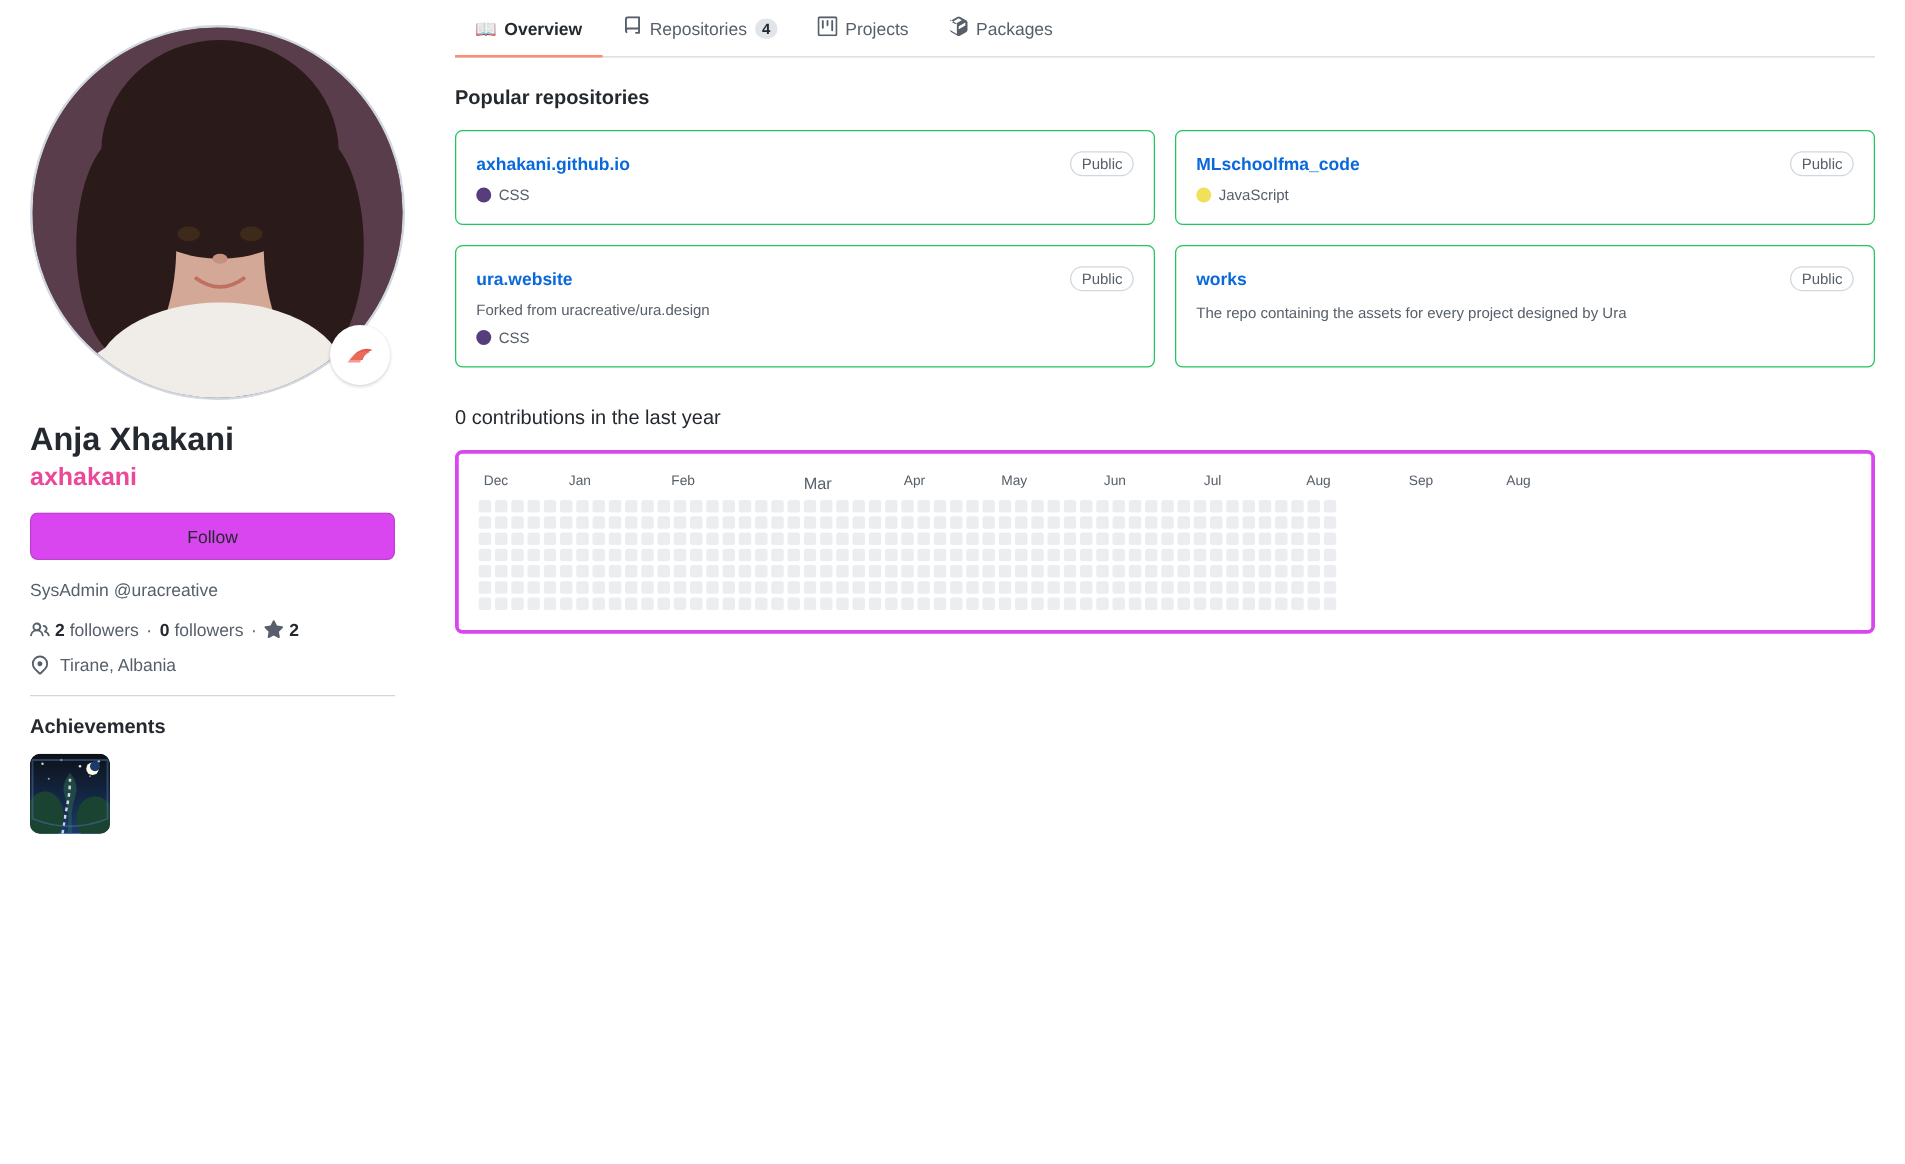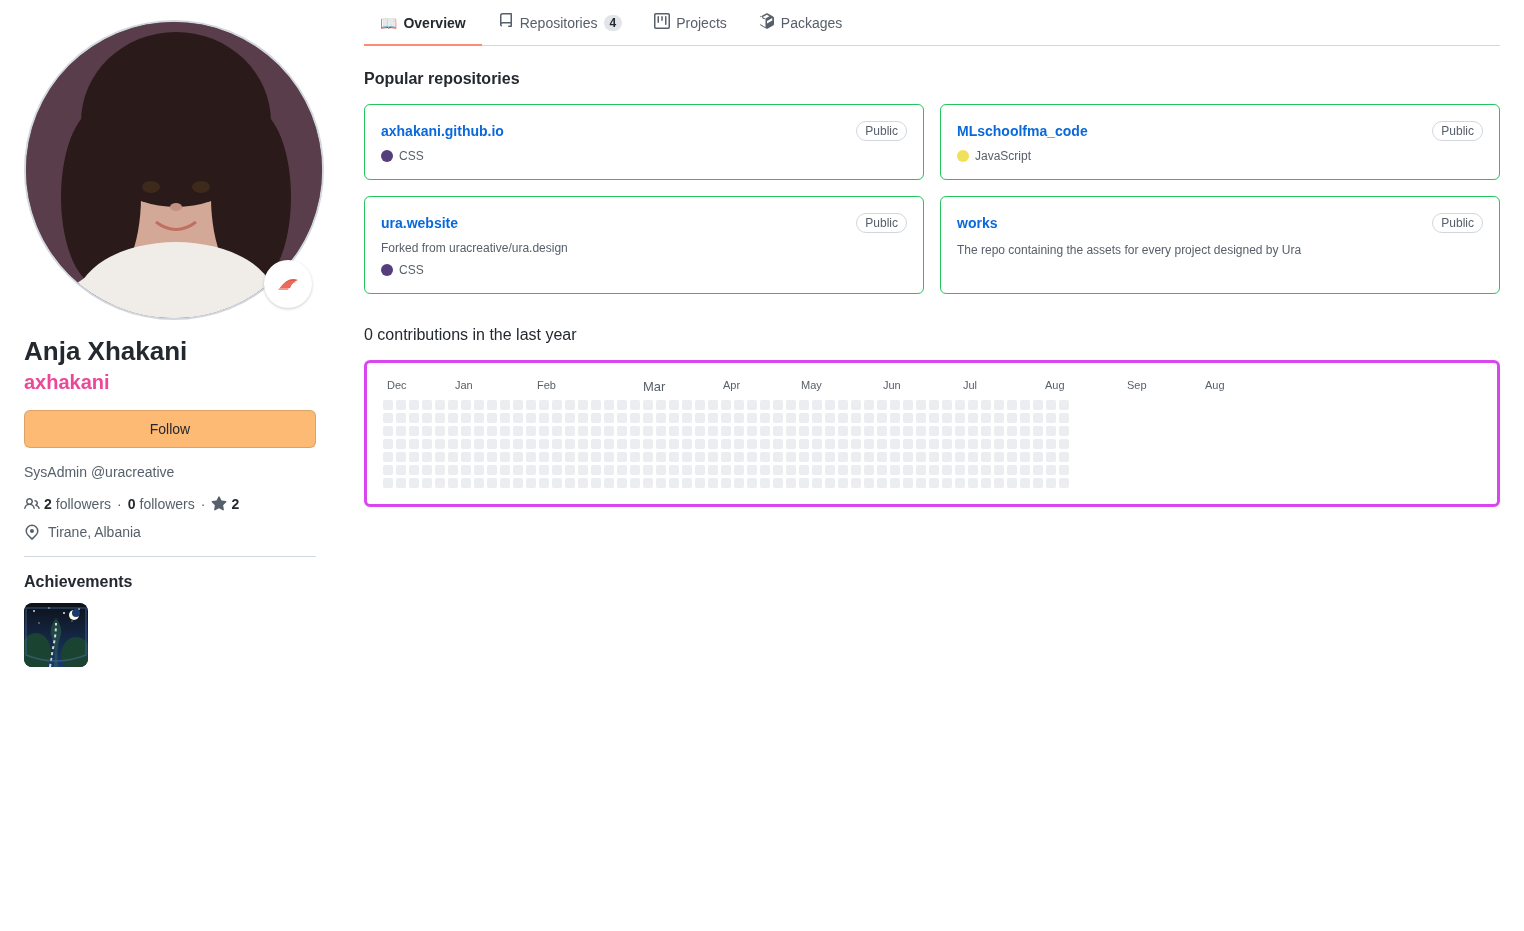--- a/index.html
+++ b/index.html
@@ -10,21 +10,21 @@
     
     .sidebar { width: 340px; padding: 20px 24px; flex-shrink: 0; }
     
     .avatar-container { position: relative; width: 300px; height: 300px; margin-bottom: 16px; }
     .avatar-circle { width: 300px; height: 300px; border-radius: 50%; overflow: hidden; border: 2px solid #d0d7de; background: #6d4c5a; }
     .avatar-badge { position: absolute; bottom: 12px; right: 12px; width: 48px; height: 48px; border-radius: 50%; background: white; display: flex; align-items: center; justify-content: center; box-shadow: 0 1px 3px rgba(0,0,0,0.2); }
     
     .user-name { font-size: 26px; font-weight: 600; margin-bottom: 4px; color: #24292f; }
     .user-handle { font-size: 20px; font-weight: 700; color: #ec4899; margin-bottom: 16px; }
     
-    .follow-btn { width: 100%; padding: 10px 16px; background: #fdba74; border: 1px solid rgba(31,35,40,0.15); border-radius: 6px; font-size: 14px; font-weight: 500; cursor: pointer; color: #24292f; transition: background 0.1s; }
+    .follow-btn { width: 100%; padding: 10px 16px; background: #d946ef; border: 1px solid rgba(31,35,40,0.15); border-radius: 6px; font-size: 14px; font-weight: 500; cursor: pointer; color: #24292f; transition: background 0.1s; }
     
     .meta-info { margin: 16px 0; }
     .meta-item { display: flex; align-items: center; gap: 8px; margin-bottom: 8px; color: #57606a; font-size: 14px; }
     .meta-icon { width: 16px; height: 16px; flex-shrink: 0; }
     
     .stats-row { display: flex; align-items: center; gap: 4px; margin: 12px 0; font-size: 14px; color: #57606a; flex-wrap: wrap; }
     .stats-row a, .stats-num { color: #24292f; font-weight: 600; }
     .stats-row .dot { color: #57606a; margin: 0 2px; }
     
     .divider { border: none; border-top: 1px solid #d0d7de; margin: 16px 0; }

